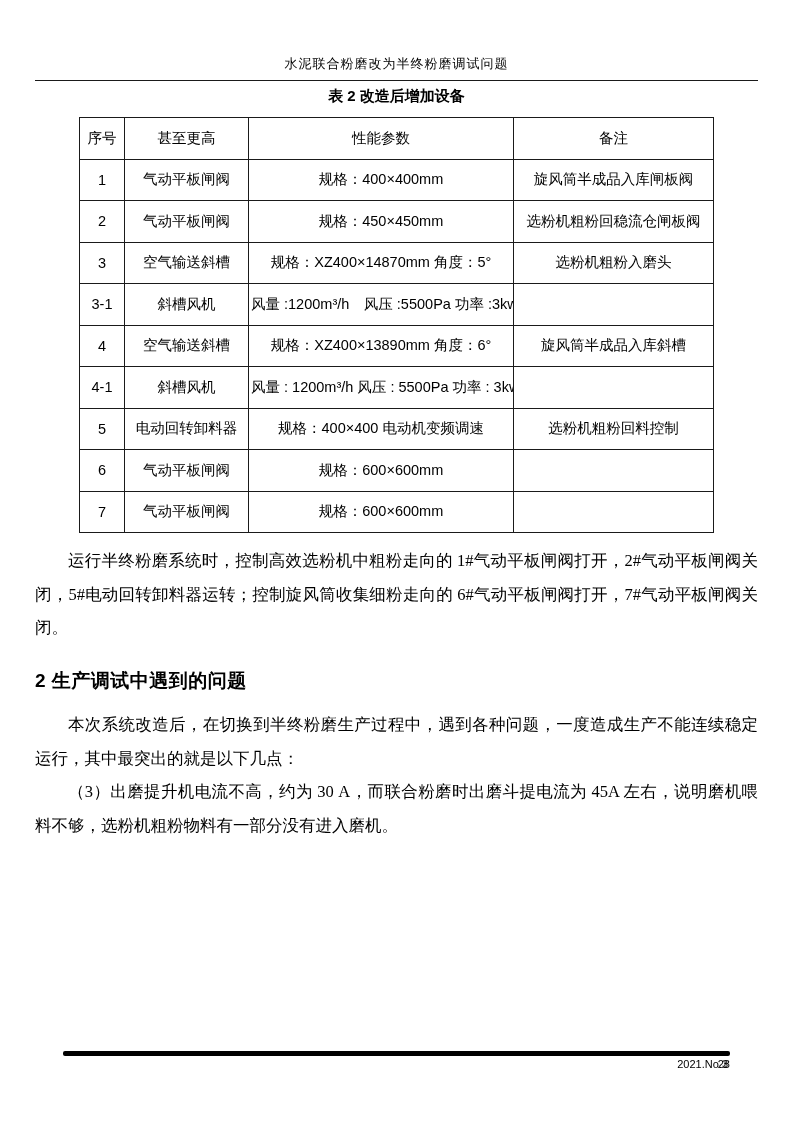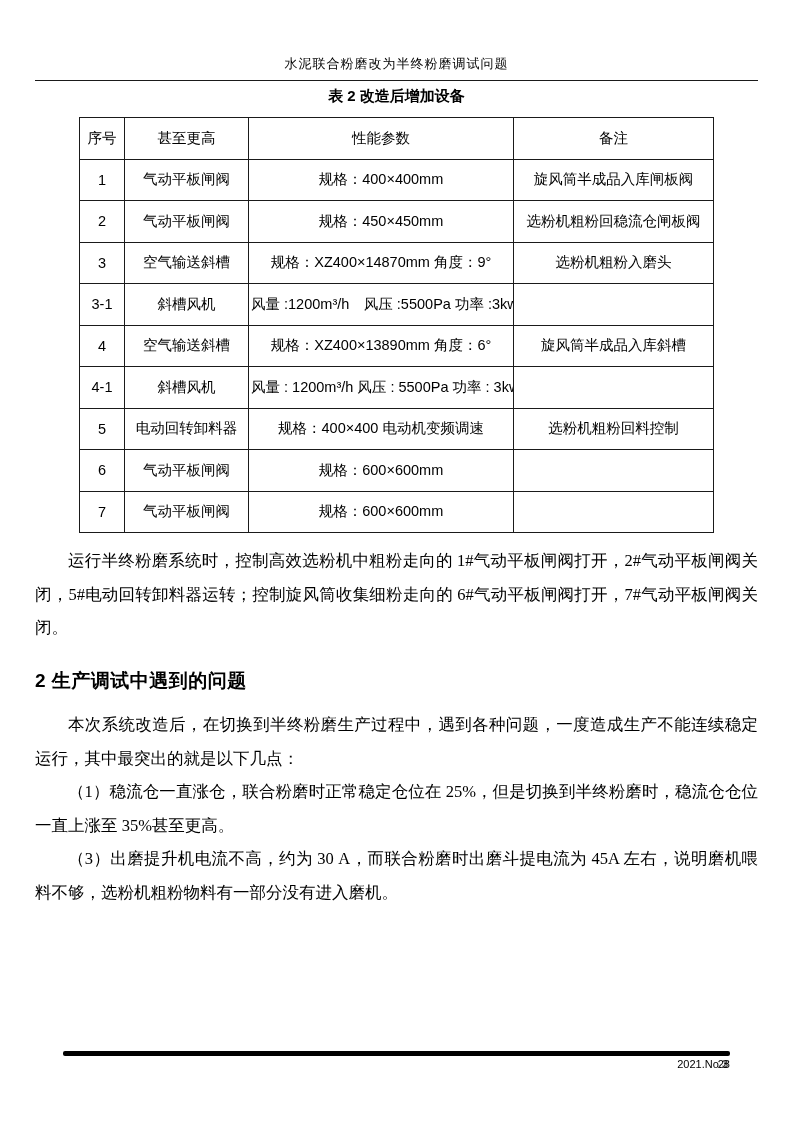--- a/index.html
+++ b/index.html
@@ -151,21 +151,21 @@
       </tr>
       <tr>
         <td>2</td>
         <td>气动平板闸阀</td>
         <td>规格：450×450mm</td>
         <td>选粉机粗粉回稳流仓闸板阀</td>
       </tr>
       <tr>
         <td>3</td>
         <td>空气输送斜槽</td>
-        <td>规格：XZ400×14870mm 角度：9°</td>
+        <td>规格：XZ400×14870mm 角度：5°</td>
         <td>选粉机粗粉入磨头</td>
       </tr>
       <tr>
         <td>3-1</td>
         <td>斜槽风机</td>
         <td>风量 :1200m³/h　风压 :5500Pa 功率 :3kw</td>
         <td></td>
       </tr>
       <tr>
         <td>4</td>
@@ -199,21 +199,20 @@
       </tr>
     </tbody>
   </table>
 
   <div class="body-text">
     <p class="para first">运行半终粉磨系统时，控制高效选粉机中粗粉走向的 1#气动平板闸阀打开，2#气动平板闸阀关闭，5#电动回转卸料器运转；控制旋风筒收集细粉走向的 6#气动平板闸阀打开，7#气动平板闸阀关闭。</p>
 
     <h2 class="section">2 生产调试中遇到的问题</h2>
 
     <p class="para first">本次系统改造后，在切换到半终粉磨生产过程中，遇到各种问题，一度造成生产不能连续稳定运行，其中最突出的就是以下几点：</p>
-    <p class="para">（1）稳流仓一直涨仓，联合粉磨时正常稳定仓位在 25%，但是切换到半终粉磨时，稳流仓仓位一直上涨至 35%甚至更高。</p>
     <p class="para">（3）出磨提升机电流不高，约为 30 A，而联合粉磨时出磨斗提电流为 45A 左右，说明磨机喂料不够，选粉机粗粉物料有一部分没有进入磨机。</p>
   </div>
 
   <div class="footer-bar"></div>
   <div class="footer-row">
     <span class="footer-page">28</span>
     <span class="footer-issue">2021.No.3</span>
   </div>
 
 </div>

